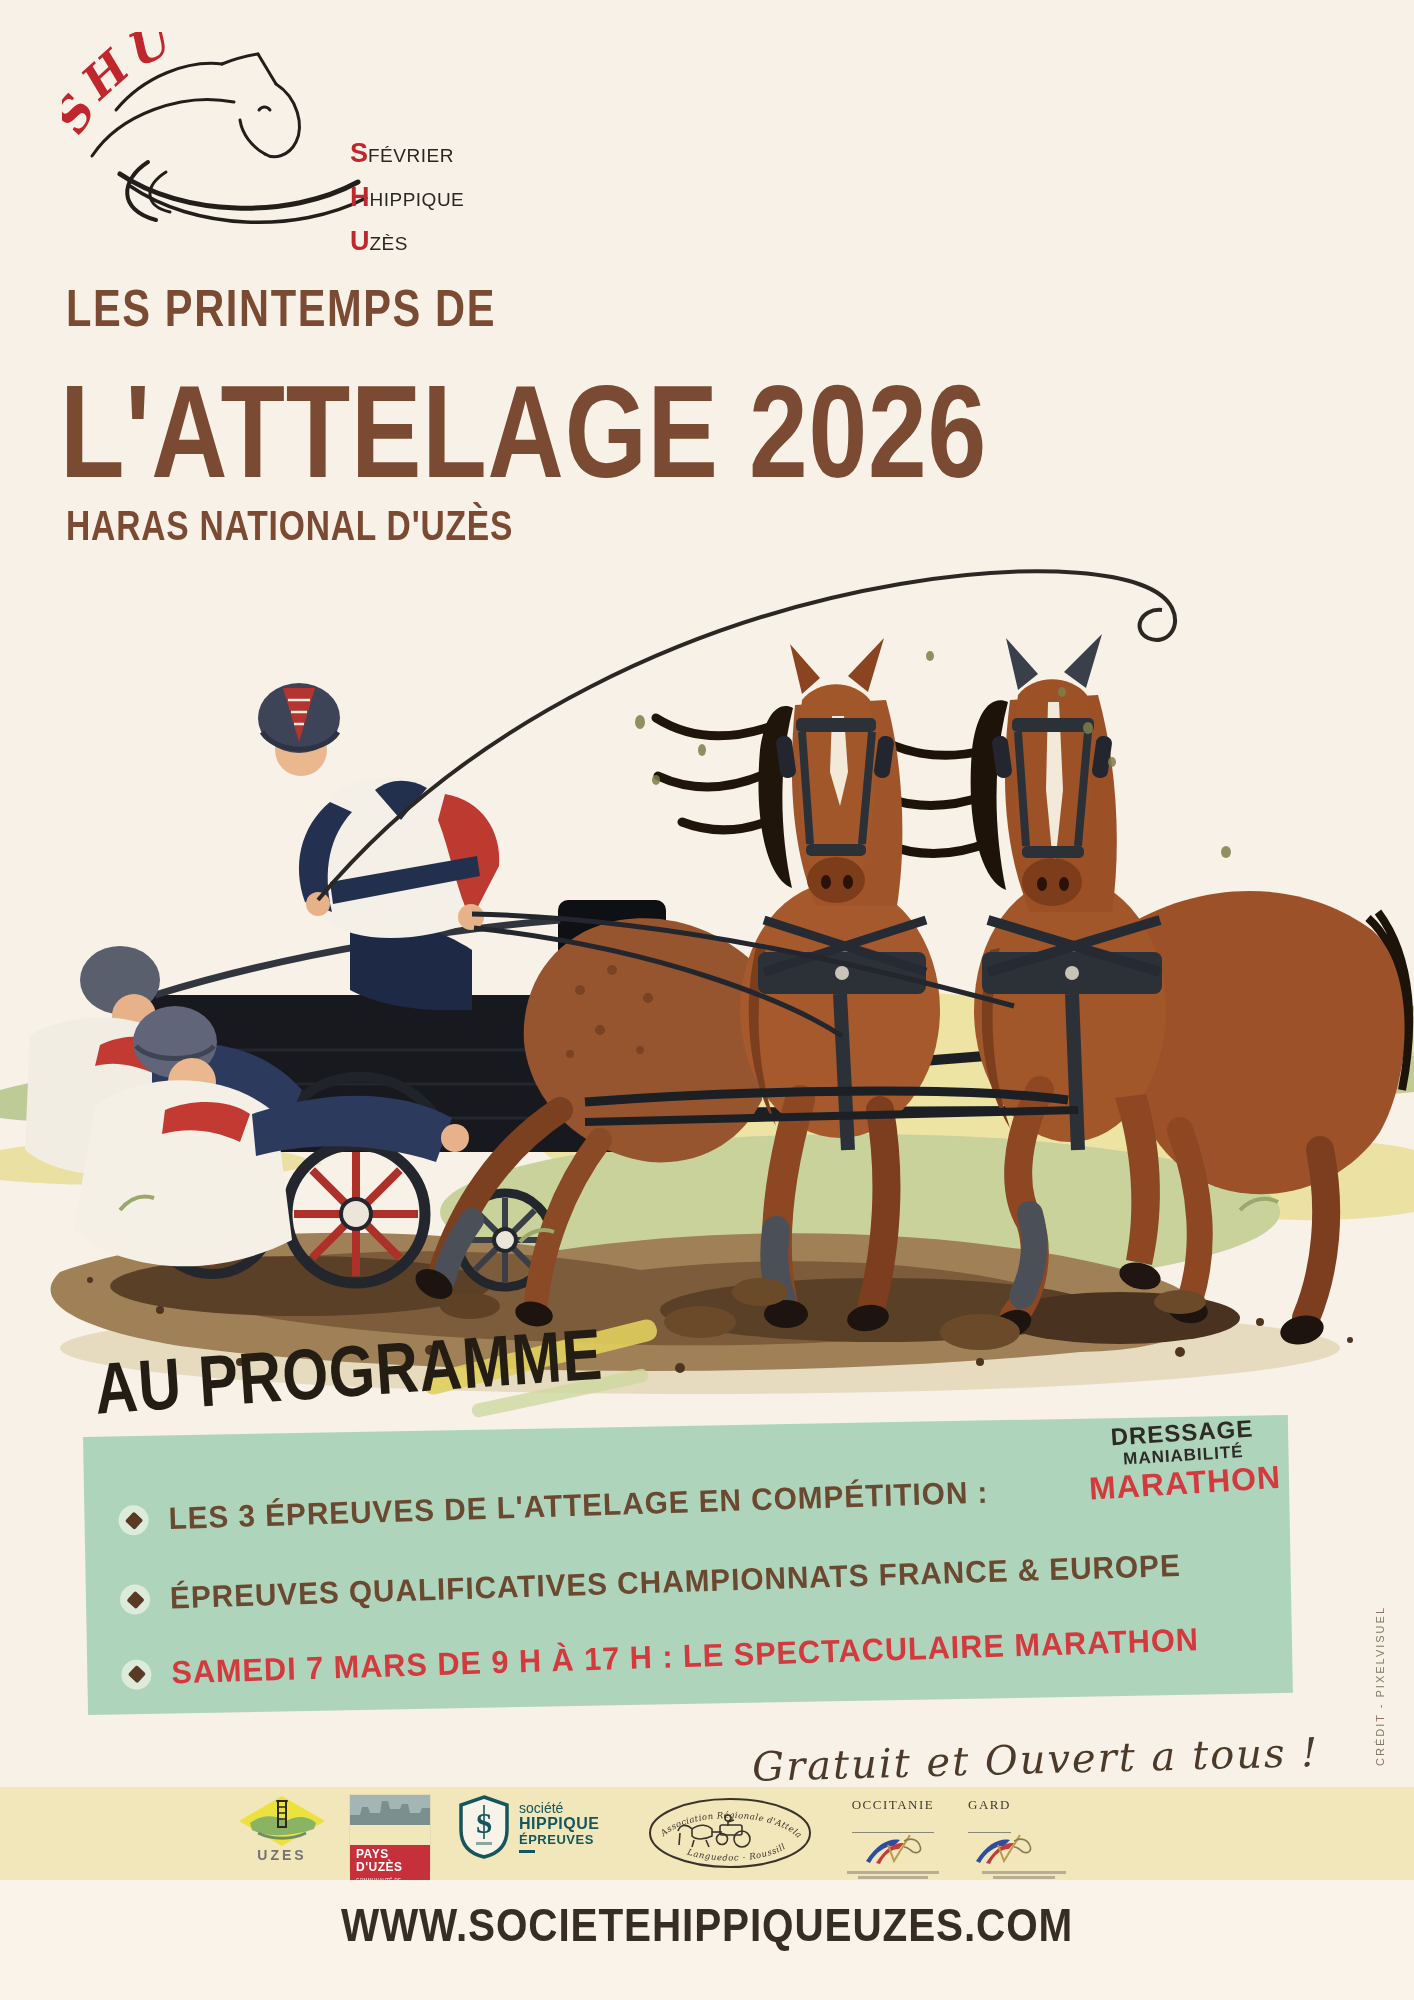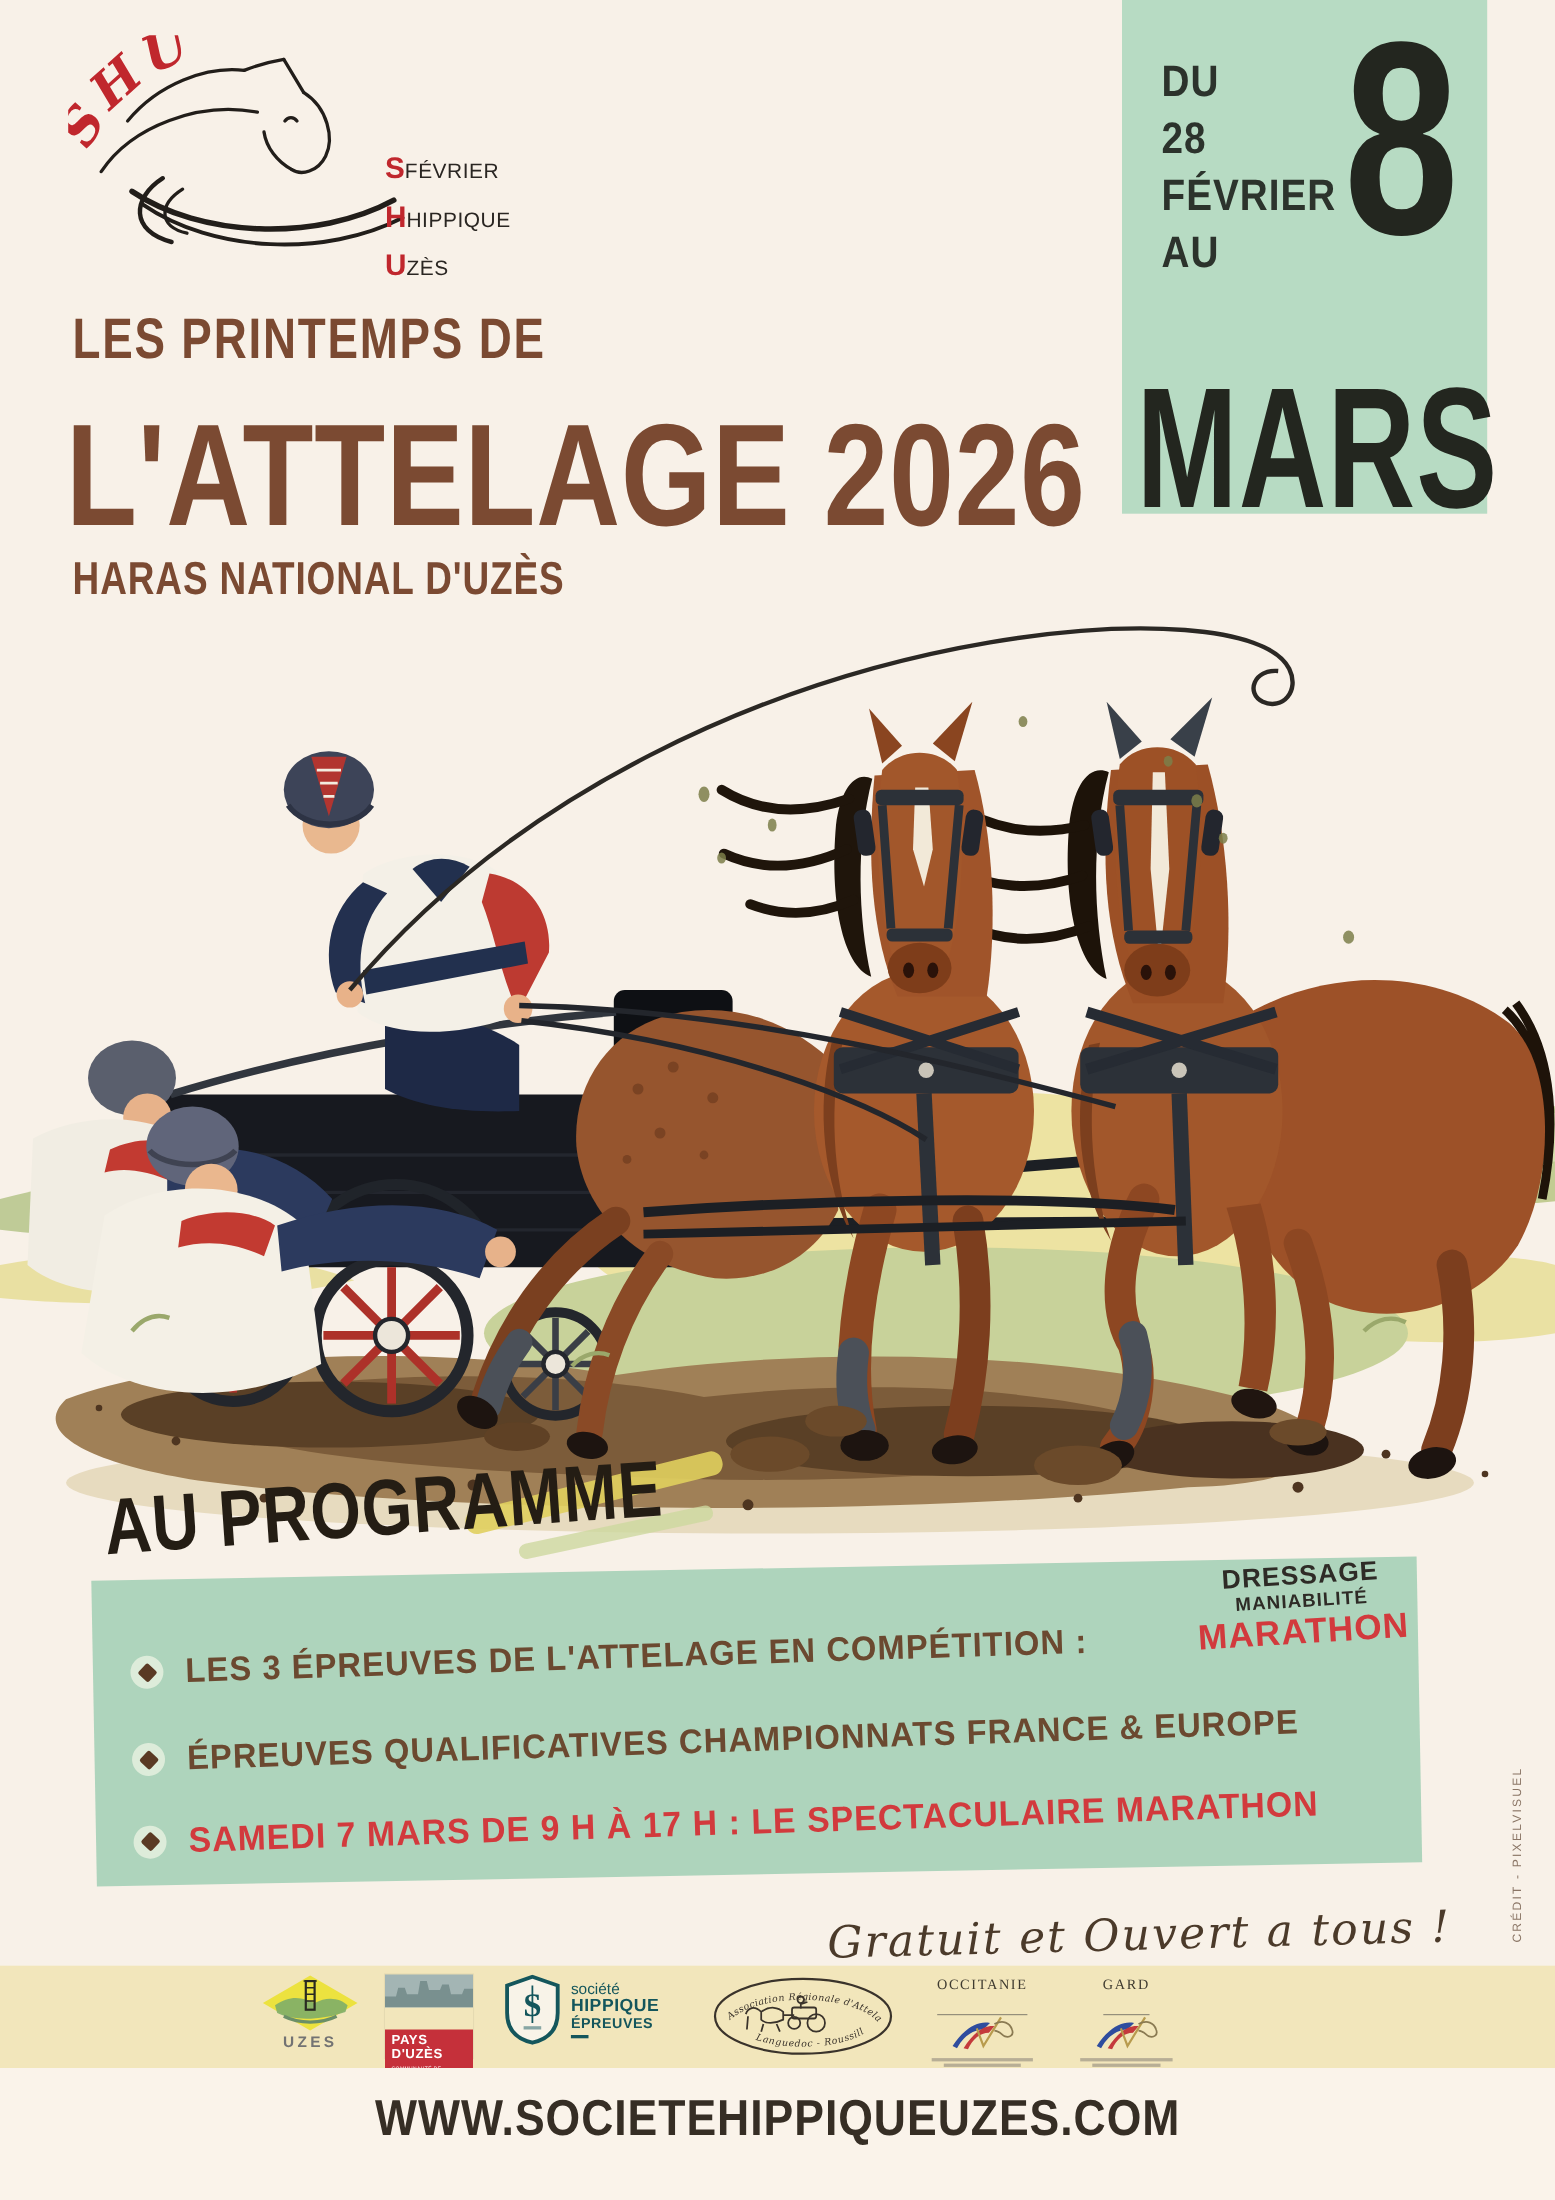--- a/index.html
+++ b/index.html
@@ -62,21 +62,21 @@
   .pays-l1,.pays-l2{font-size:12px;font-weight:800;line-height:1.1;letter-spacing:.5px;}
   .pays-sub{font-size:4.5px;letter-spacing:.4px;margin-top:4px;opacity:.95;}
   .sp-shf{left:458px;display:flex;gap:9px;align-items:center;}
   .shf-text{color:#14565c;line-height:1.05;}
   .shf-l1{font-size:14px;font-weight:500;}
   .shf-l2{font-size:16px;font-weight:800;letter-spacing:.5px;}
   .shf-l3{font-size:13px;font-weight:800;letter-spacing:.5px;}
   .shf-dash{width:16px;height:3px;background:#14565c;margin-top:3px;}
   .sp-ara{left:646px;}
   .sp-occ{left:828px;width:130px;text-align:center;}
-  .sp-gard{left:968px;width:112px;text-align:center;}
+  .sp-gard{left:968px;width:112px;}
   .ffe-label{font-family:"Liberation Serif",serif;font-size:13px;letter-spacing:1.5px;color:#3f3b30;border-bottom:1px solid #8b8575;padding-bottom:19px;display:inline-block;}
   .ffe-bar{height:3px;background:#a39b88;opacity:.75;margin:2px auto 0;}
   .sp-ifce{left:1014px;width:260px;}
   .ifce-row{display:flex;align-items:center;gap:8px;height:34px;}
   .ifce-word{font-family:"DejaVu Serif",serif;font-style:italic;font-weight:600;font-size:30px;color:#5c5d60;line-height:1;}
   .ifce-sep{width:1px;height:26px;background:#b7ab8e;}
   .ifce-h{width:26px;height:26px;border:2px solid #c0392b;border-radius:50%;display:flex;align-items:center;justify-content:center;font-family:"Liberation Serif",serif;font-size:13px;font-weight:700;color:#c0392b;box-sizing:border-box;}
   .ifce-horse{position:relative;width:34px;height:30px;}
   .ifce-c{position:absolute;right:0;top:0;font-size:28px;font-weight:800;color:#9a9b9e;line-height:1;}
   .ifce-knight{position:absolute;left:0;top:-2px;font-size:26px;color:#17130f;line-height:1;}
@@ -112,30 +112,20 @@
         <textPath href="#shuArc" startOffset="6%">SHU</textPath>
       </text>
     </svg>
     <div class="abs org">
       <div class="org-line"><span class="org-initial">S</span><span class="org-rest">FÉVRIER</span></div>
       <div class="org-line"><span class="org-initial">H</span><span class="org-rest">HIPPIQUE</span></div>
       <div class="org-line"><span class="org-initial">U</span><span class="org-rest">ZÈS</span></div>
     </div>
   </div>
 
-  <div class="abs date-box">
-    <div class="date-col">
-      <div>DU</div>
-      <div>28</div>
-      <div>FÉVRIER</div>
-      <div>AU</div>
-    </div>
-    <div class="date-day-to">8</div>
-    <div class="date-month-to">MARS</div>
-  </div>
 
   <div class="abs title-1">LES PRINTEMPS DE</div>
   <div class="abs title-2">L'ATTELAGE 2026</div>
   <div class="abs title-3">HARAS NATIONAL D'UZÈS</div>
 
   <svg class="abs illus" viewBox="0 0 1414 950">
 
     <g>
       <path d="M0,640 C 90,615 180,620 252,650 C 180,674 80,678 0,668 Z" fill="#bfcb97"></path>
       <path d="M0,700 C 120,678 262,688 322,714 C 200,742 60,736 0,730 Z" fill="#e9e0a2"></path>

